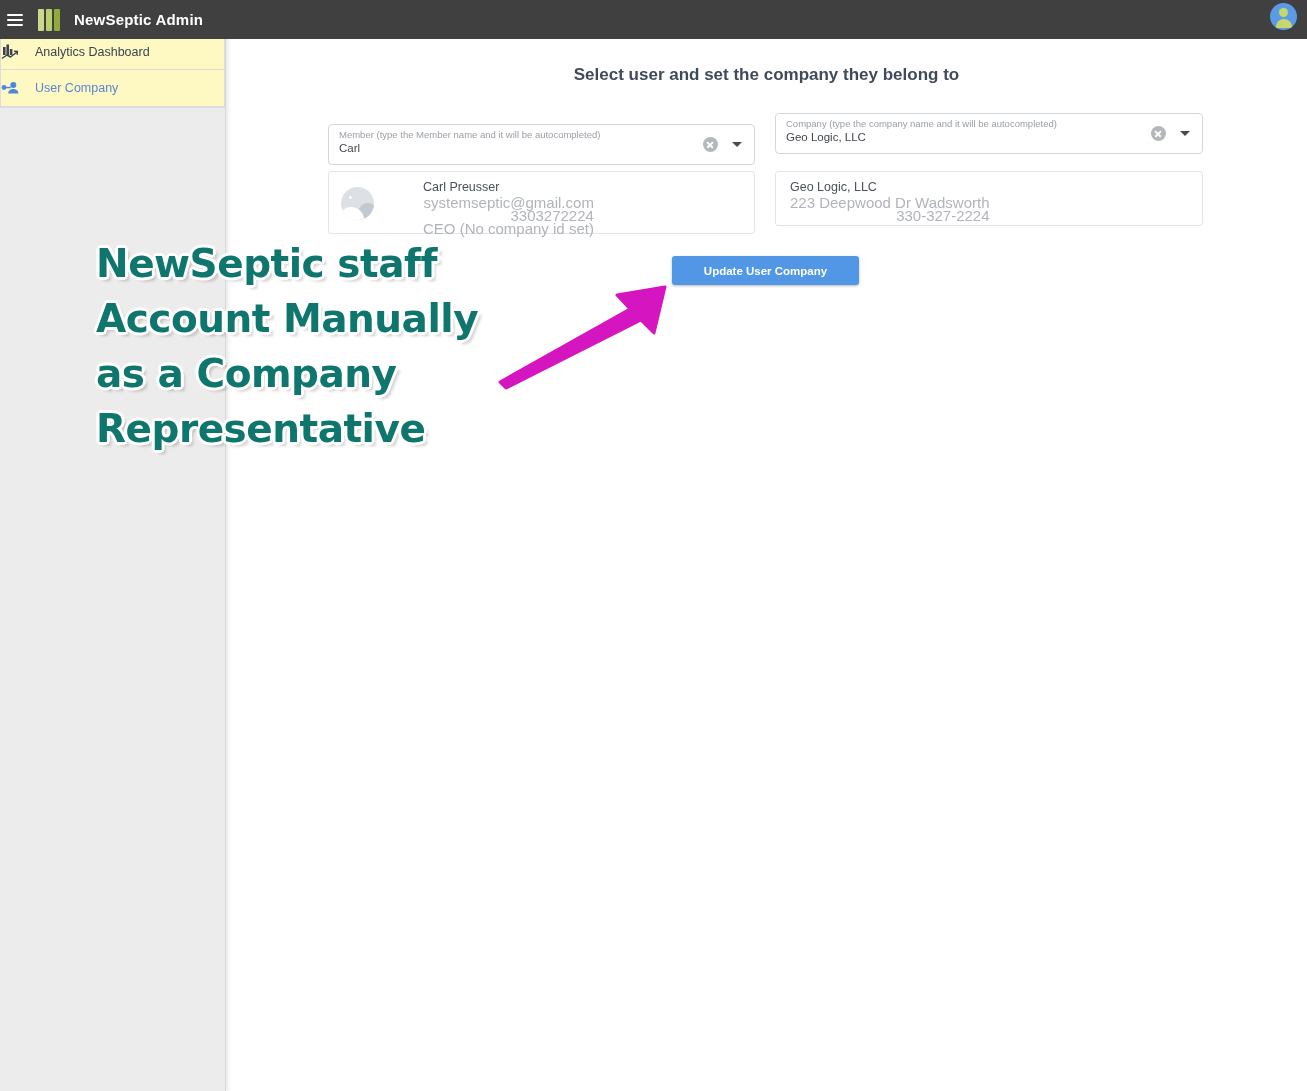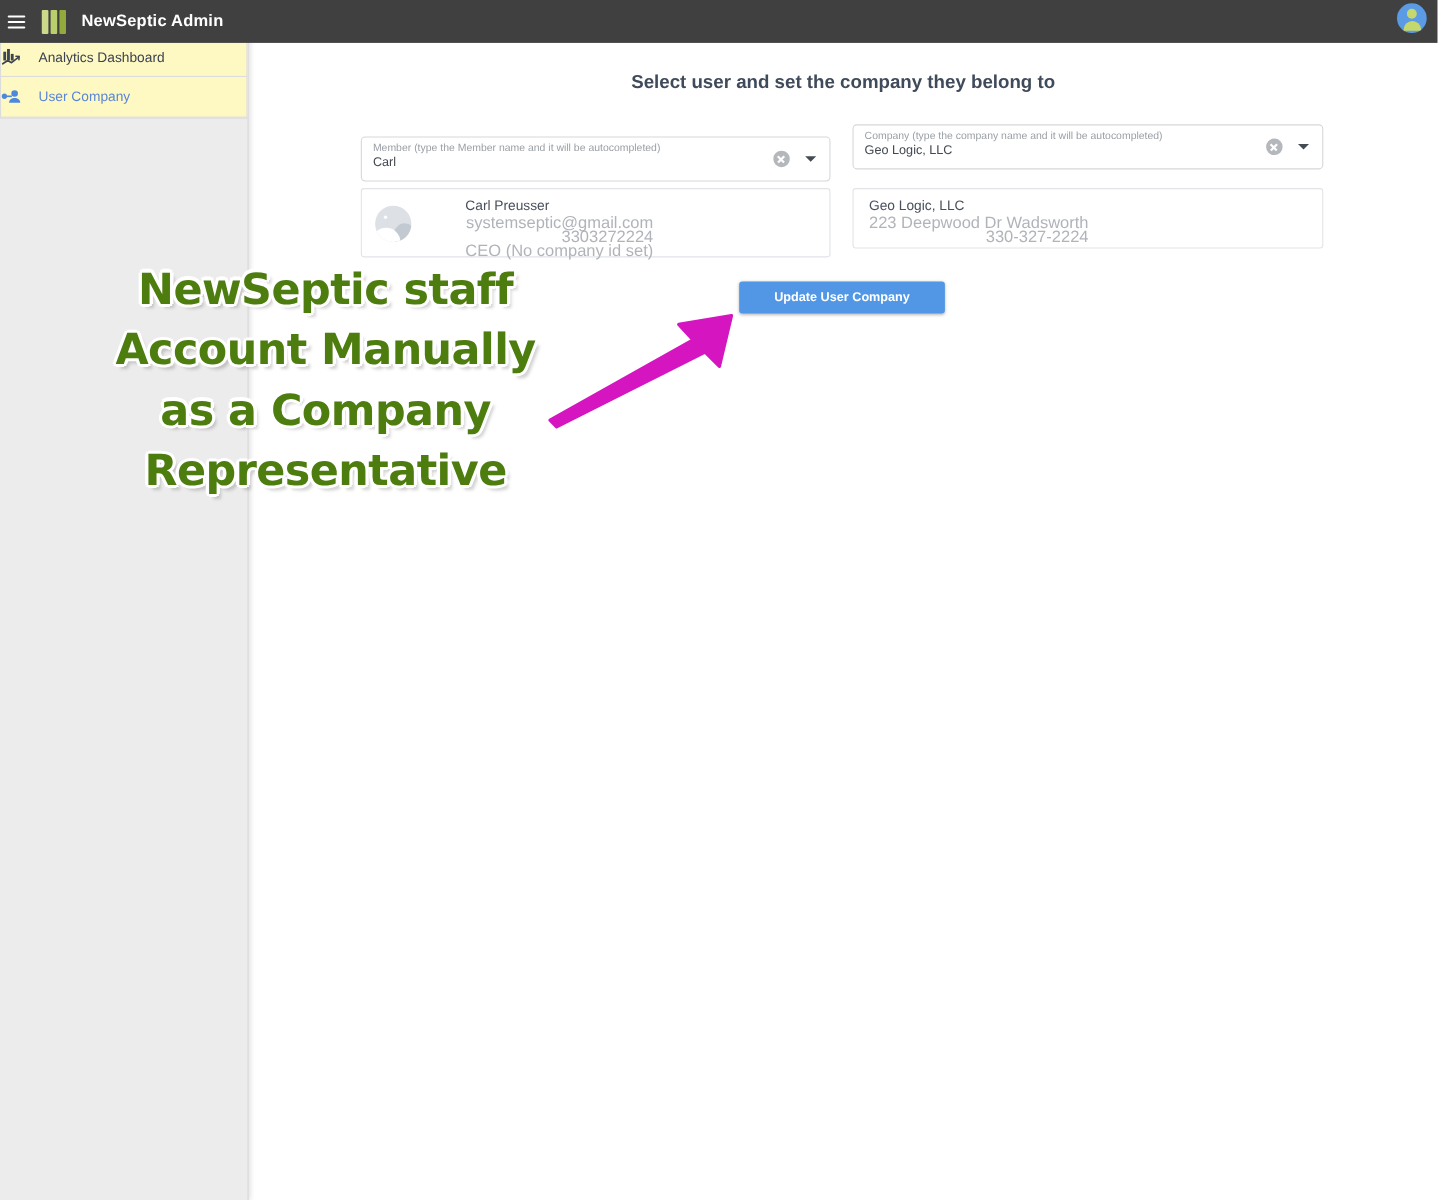--- a/index.html
+++ b/index.html
@@ -270,25 +270,25 @@
     font-family: "Liberation Sans", sans-serif;
     cursor: pointer;
     box-shadow: 0 1px 3px rgba(0,0,0,0.28);
   }
 
   
   .annotation {
     position: absolute;
     left: 96px; top: 236px;
     width: 400px;
-    text-align: center;
+    text-align: left;
     font-size: 39px;
     font-weight: bold;
     line-height: 55px;
-    color: #4d7c0f;
+    color: #0f766e;
     font-family: "DejaVu Sans", sans-serif;
     letter-spacing: -0.5px;
     z-index: 40;
     text-shadow:
       -2px -2px 0 #ffffff,  2px -2px 0 #ffffff,
       -2px  2px 0 #ffffff,  2px  2px 0 #ffffff,
       -3px  0   0 #ffffff,  3px  0   0 #ffffff,
        0   -3px 0 #ffffff,  0    3px 0 #ffffff,
        4px  4px 3px rgba(0,0,0,0.18);
     pointer-events: none;

